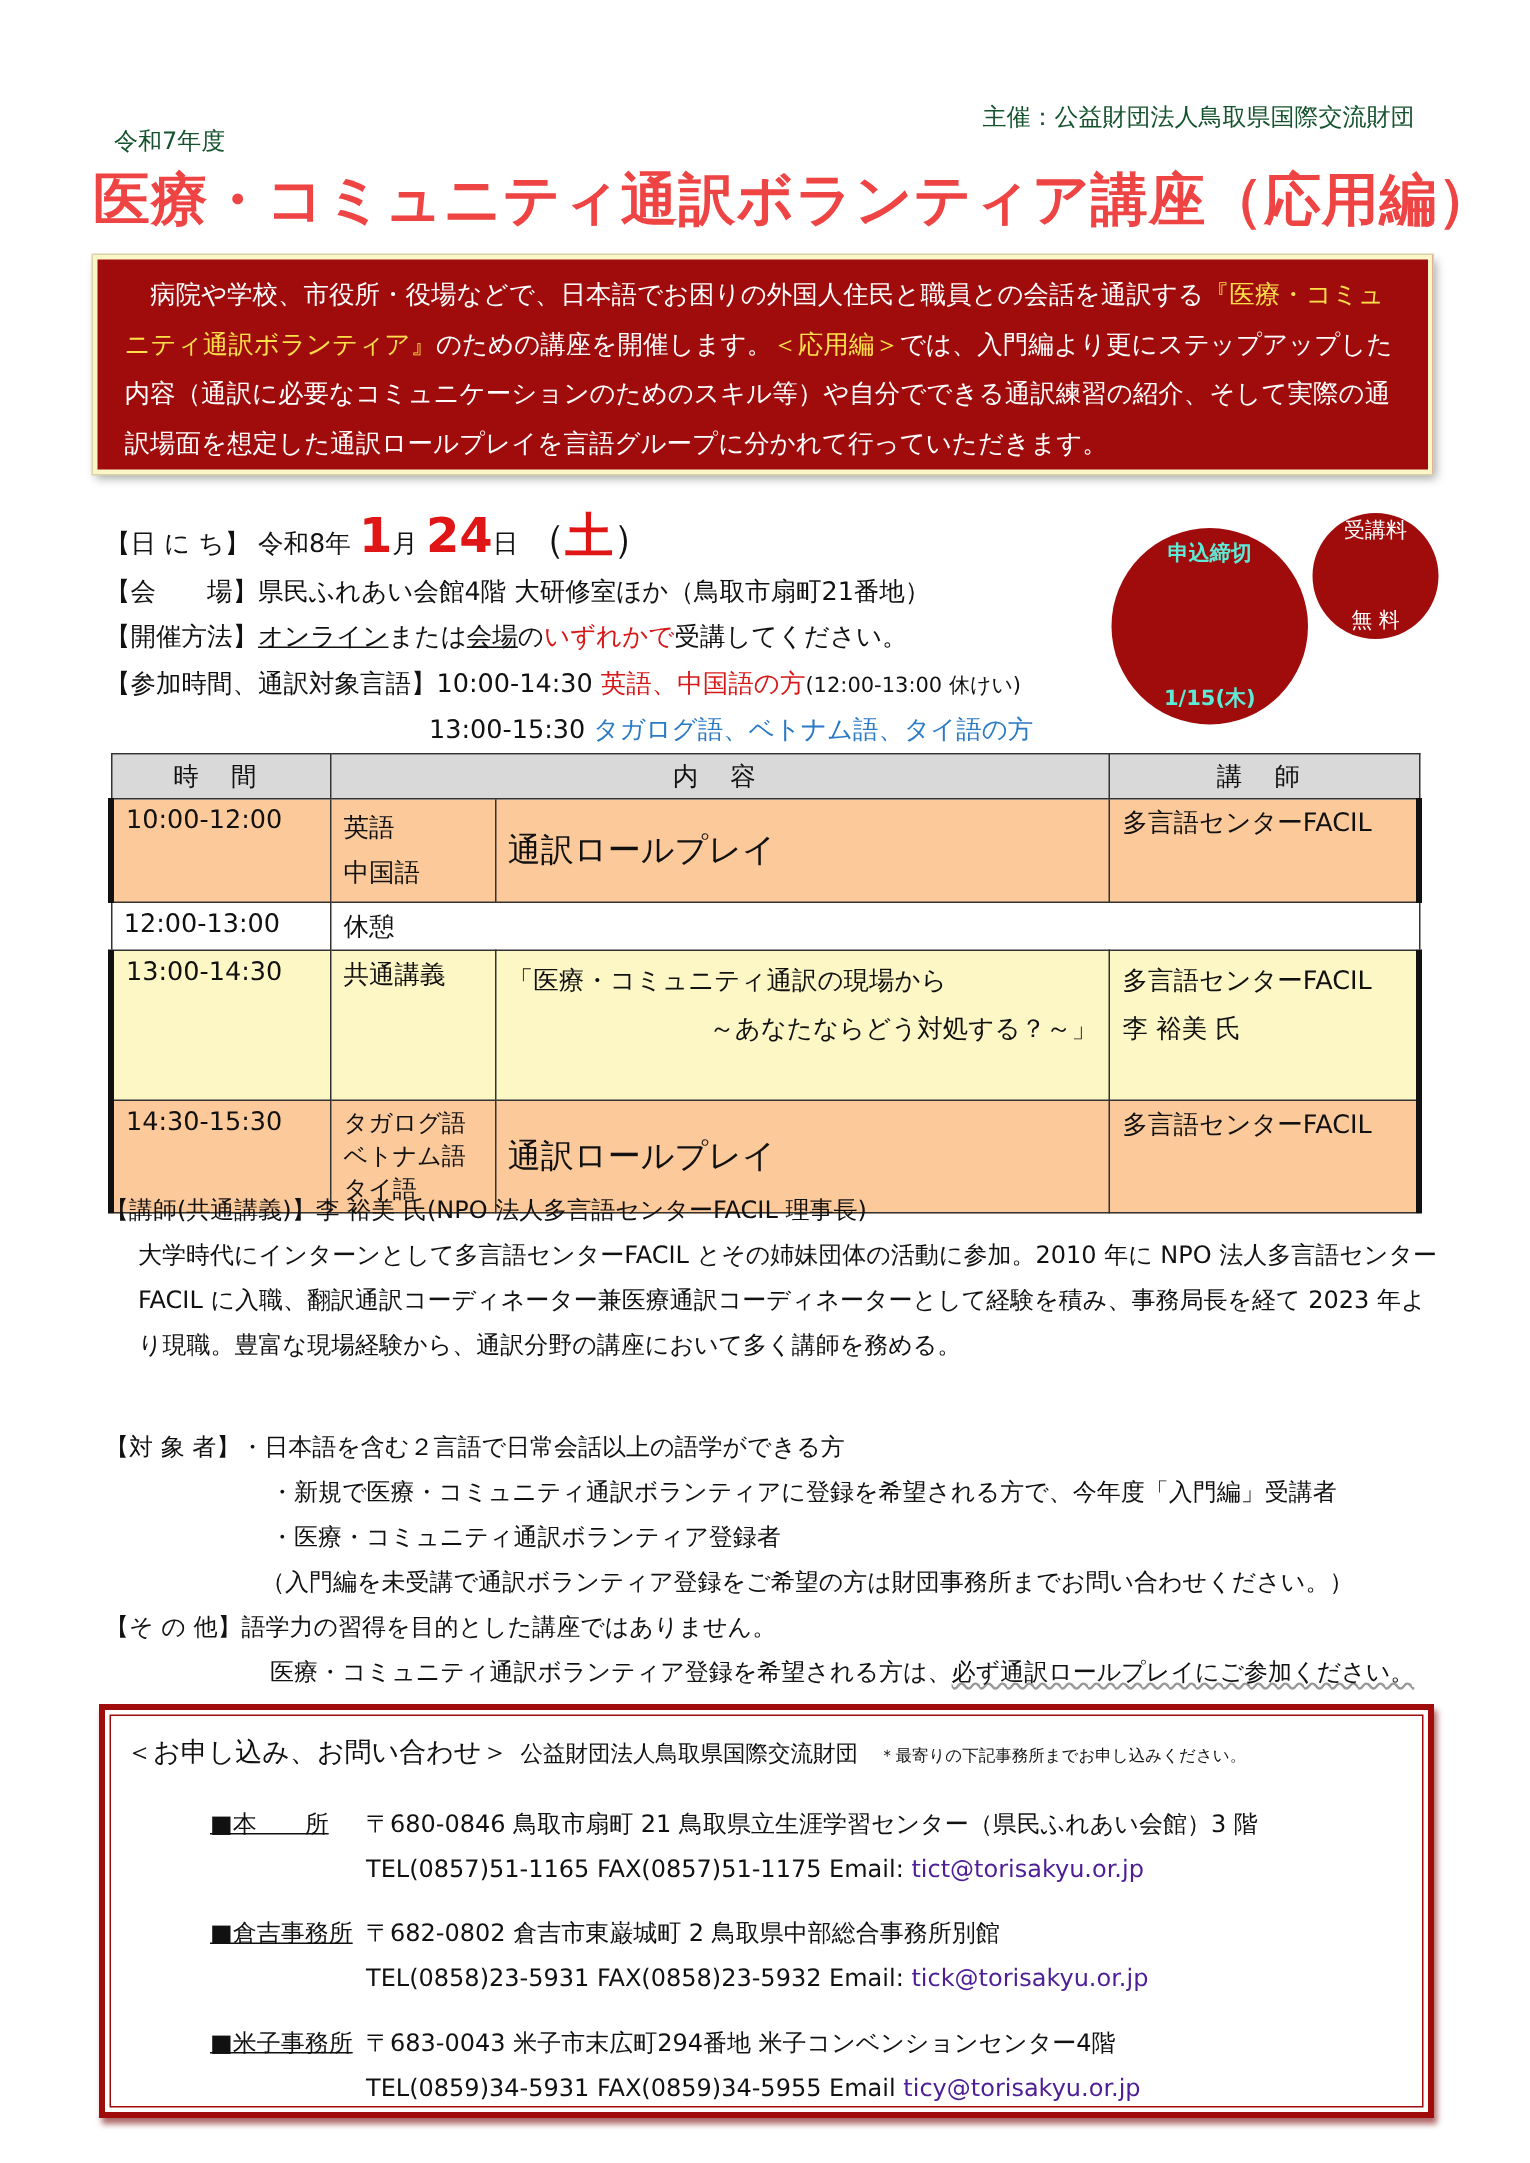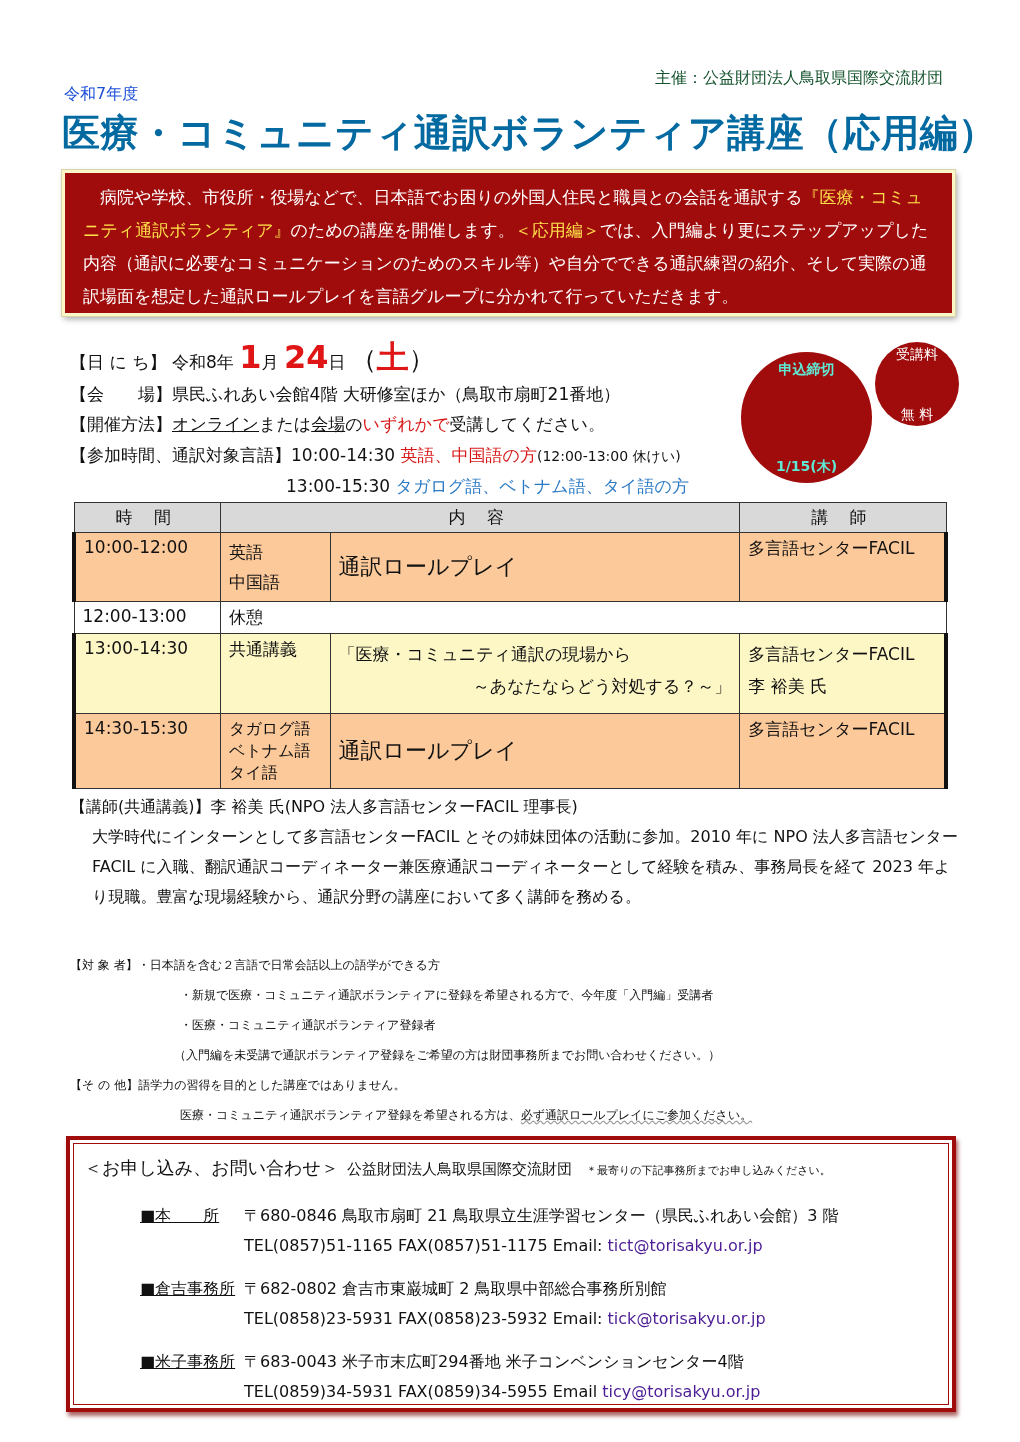--- a/index.html
+++ b/index.html
@@ -3,22 +3,22 @@
 <meta charset="utf-8">
 <style>
   * { box-sizing: border-box; margin: 0; padding: 0; }
   body {
     width: 1020px; height: 1442px; background: #ffffff;
     font-family: "DejaVu Sans", "Liberation Sans", sans-serif;
     color: #111; position: relative; overflow: hidden;
   }
   .abs { position: absolute; }
   .organizer { left: 655px; top: 68px; font-size: 16px; color: #14532d; }
-  .fiscal-year { left: 64px; top: 84px; font-size: 16px; color: #1d4ed8; }
-  .main-title { left: 62px; top: 108px; font-size: 38px; font-weight: bold; color: #0369a1; letter-spacing: 0.5px; white-space: nowrap; }
+  .fiscal-year { left: 76px; top: 84px; font-size: 16px; color: #14532d; }
+  .main-title { left: 62px; top: 108px; font-size: 38px; font-weight: bold; color: #ef4444; letter-spacing: 0.5px; white-space: nowrap; }
 
   .intro-box {
     left: 62px; top: 170px; width: 893px; height: 146px;
     background: #a00c0c; border: 3px solid #fbf6c8;
     box-shadow: 0 0 0 1px #d8d4a8, 2px 3px 6px rgba(0,0,0,0.35);
     padding: 8px 14px 8px 18px; color: #fff; font-size: 17px; line-height: 33px;
   }
   .intro-box .hl { color: #ffe04a; }
 
   .info-row { left: 70px; font-size: 17px; color: #111; white-space: nowrap; }
@@ -44,21 +44,21 @@
   .row-white td { background: #fff; }
   .thick-top td { border-top: 4px solid #111; }
   .thick-bottom td { border-bottom: 4px solid #111; }
   .thick-left { border-left: 4px solid #111 !important; }
   .thick-right { border-right: 4px solid #111 !important; }
   .big-cell { font-size: 22px; vertical-align: middle !important; }
 
   .lecturer { left: 70px; top: 797px; font-size: 16px; }
   .bio { left: 92px; top: 822px; width: 870px; font-size: 16px; line-height: 30px; }
 
-  .target { left: 70px; top: 950px; font-size: 12px; line-height: 30px; }
+  .target { left: 70px; top: 950px; font-size: 16px; line-height: 30px; }
   .target .indent { padding-left: 110px; }
   .target .indent2 { padding-left: 104px; }
 
   .contact-box {
     left: 66px; top: 1136px; width: 890px; height: 276px;
     border: 4px solid #a00c0c; outline: 1px solid #a00c0c; outline-offset: -8px;
     box-shadow: 2px 4px 4px rgba(120,0,0,0.6); background: #fff;
     padding: 16px 14px; font-size: 16px;
   }
   .contact-head { font-size: 18px; white-space: nowrap; }
@@ -130,21 +130,21 @@
     <td class="thick-left">10:00-12:00</td>
     <td style="line-height:30px"><span style="white-space:pre-line">英語
 中国語</span></td>
     <td class="big-cell">通訳ロールプレイ</td>
     <td class="thick-right">多言語センターFACIL</td>
   </tr>
   <tr class="row-white" style="height:32px">
     <td>12:00-13:00</td>
     <td colspan="3">休憩</td>
   </tr>
-  <tr class="row-yellow thick-top" style="height:80px">
+  <tr class="row-yellow thick-top" style="height:100px">
     <td class="thick-left">13:00-14:30</td>
     <td>共通講義</td>
     <td style="line-height:32px">
       <div>「医療・コミュニティ通訳の現場から</div>
       <div style="text-align:right">～あなたならどう対処する？～」</div>
     </td>
     <td class="thick-right" style="line-height:32px">
       <div>多言語センターFACIL</div>
       <div>李  裕美  氏</div>
     </td>

